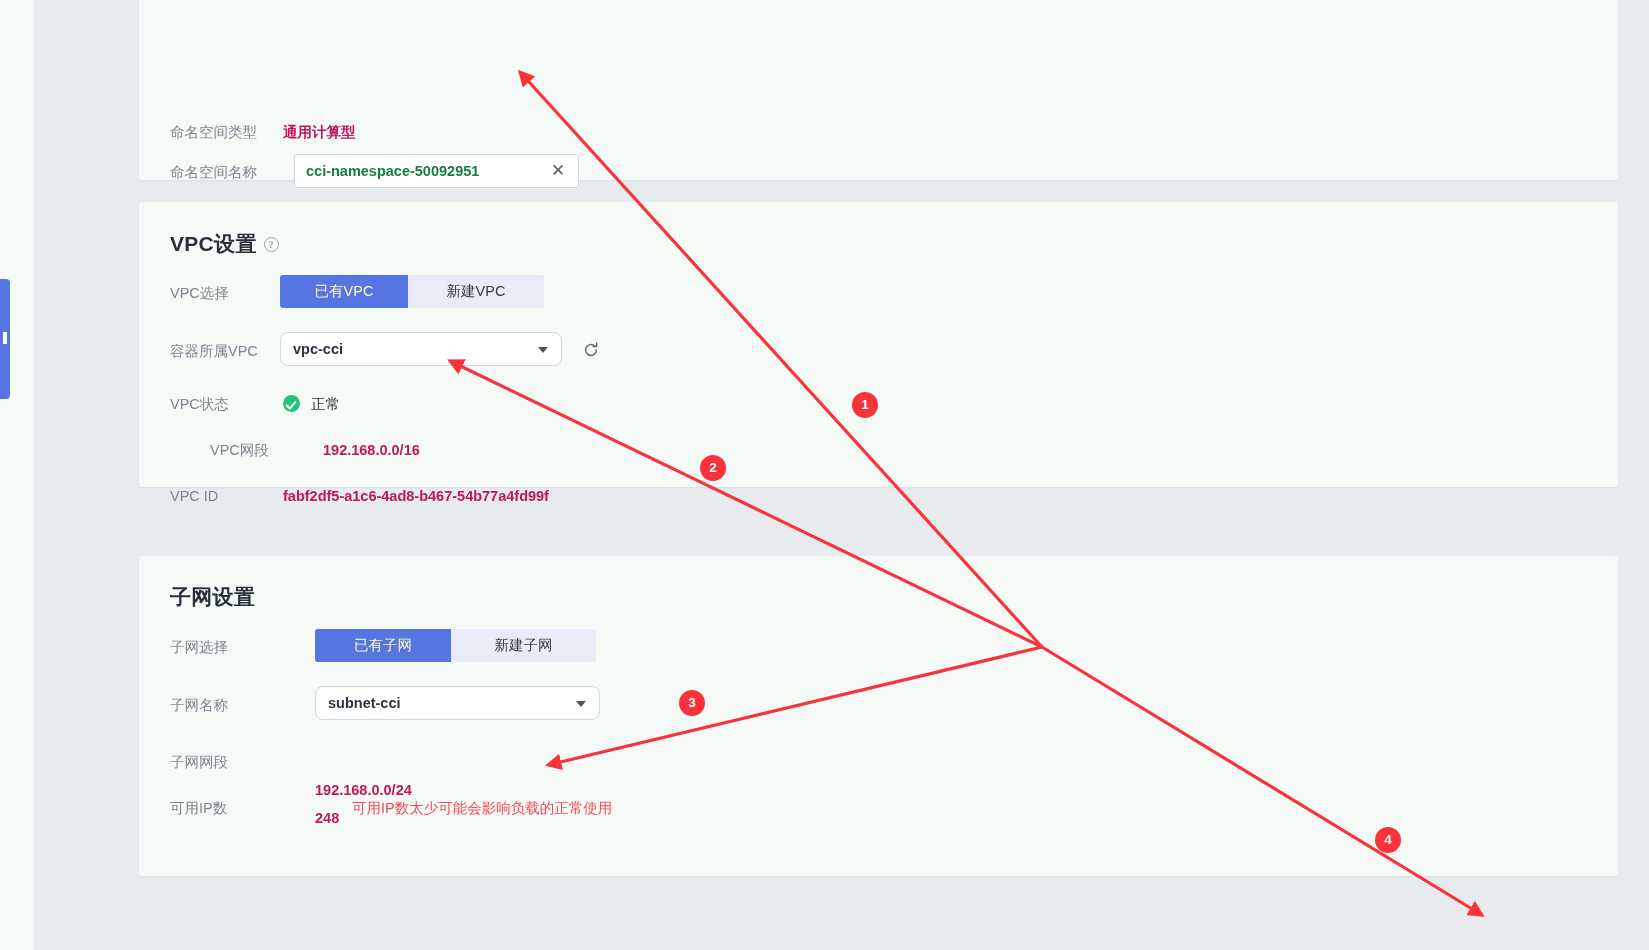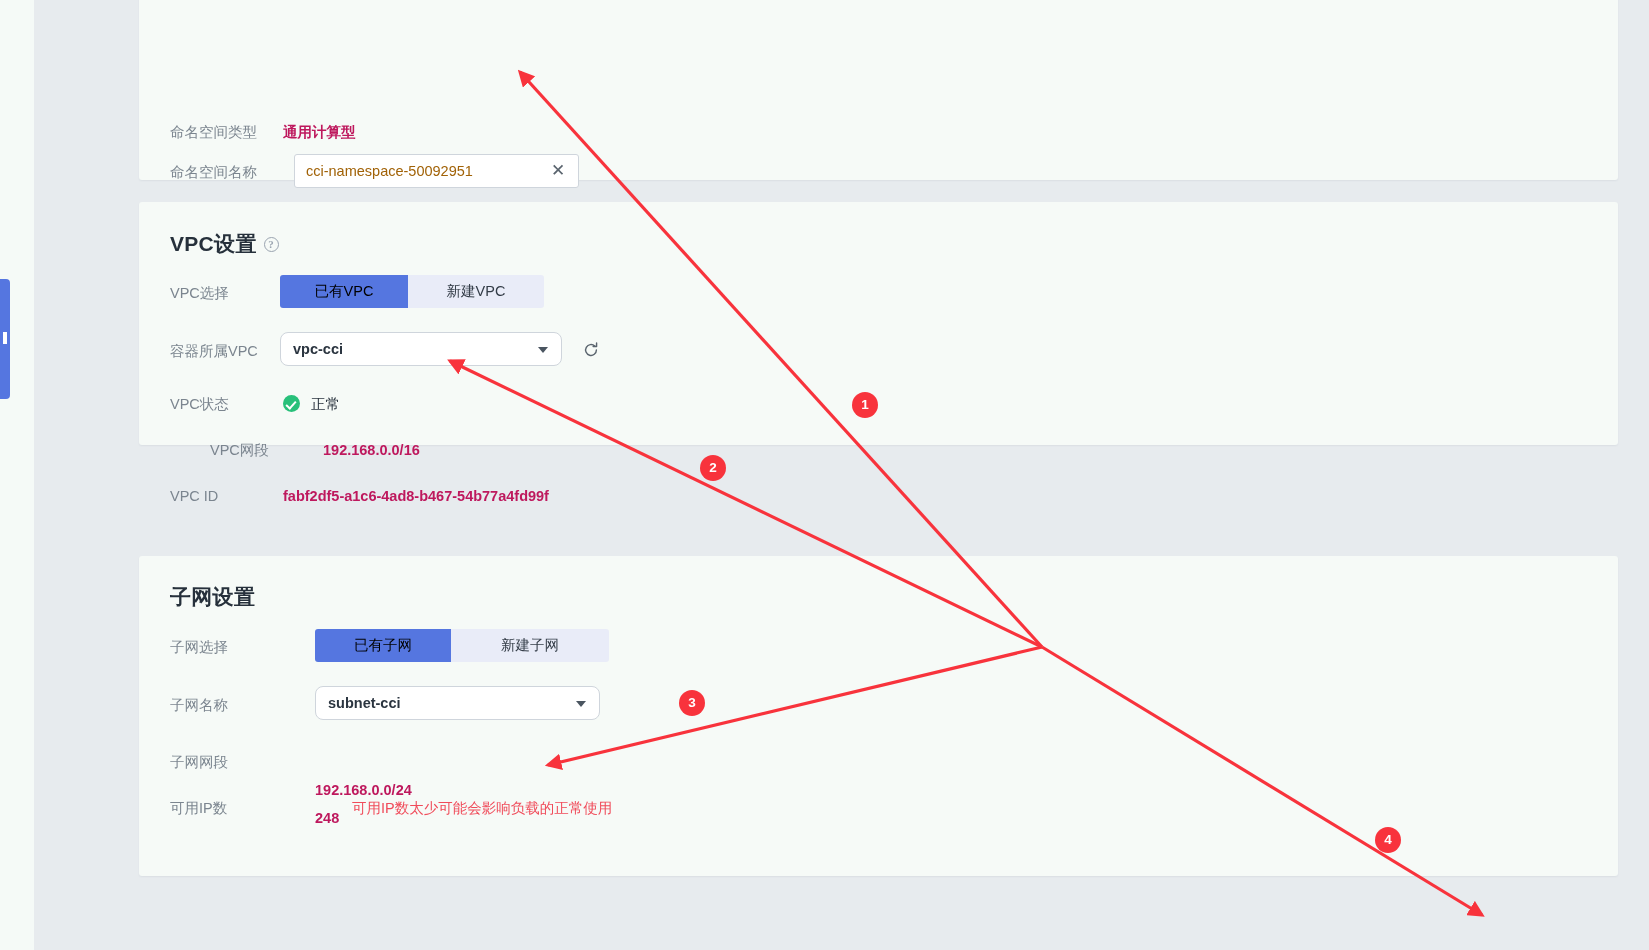--- a/index.html
+++ b/index.html
@@ -68,21 +68,21 @@
   .card {
     position: absolute;
     left: 0;
     width: 1479px;
     background: #f6faf7;
     border-radius: 3px;
     box-shadow: 0 1px 2px rgba(20,40,60,.06);
   }
 
   #card-namespace { top: -190px; height: 370px; }
-  #card-vpc       { top: 202px;  height: 243px; }
+  #card-vpc       { top: 202px;  height: 285px; }
   #card-subnet    { top: 556px;  height: 320px; }
 
   .card-title {
     position: absolute;
     left: 31px;
     font-size: 21px;
     font-weight: 600;
     color: #26303b;
     letter-spacing: .3px;
   }
@@ -140,22 +140,22 @@
     background: #ffffff;
   }
   .text-input-wrap input {
     position: absolute;
     left: 11px; top: 0;
     width: 225px; height: 32px;
     border: 0; outline: 0;
     background: transparent;
     font-family: inherit;
     font-size: 14.5px;
-    font-weight: 400;
-    color: #a16207;
+    font-weight: 700;
+    color: #15803d;
   }
   .clear-icon {
     position: absolute;
     right: 11px;
     top: 7px;
     width: 18px; height: 18px;
     cursor: pointer;
     color: #5a646e;
     font-size: 17px;
     line-height: 17px;
@@ -197,21 +197,21 @@
     line-height: 33px;
     text-align: center;
     font-size: 14.5px;
     cursor: pointer;
     background: #e9ecf8;
     color: #333c47;
     user-select: none;
   }
   .segmented .seg.active {
     background: #5576e0;
-    color: #000000;
+    color: #fef9c3;
   }
 
   
   .select {
     position: absolute;
     top: -4px;
     height: 34px;
     border: 1px solid #cfd5dc;
     border-radius: 8px;
     background: #ffffff;
@@ -414,21 +414,21 @@
     <section class="card" id="card-subnet">
 
       <div class="card-title" style="top:27px;">
         <span>子网设置</span>
       </div>
 
       <div class="row" style="top:76px;">
         <span class="row-label">子网选择</span>
         <div class="segmented" style="left:176px;">
           <div class="seg active" style="width:136px;">已有子网</div>
-          <div class="seg" style="width:158px;">新建子网</div>
+          <div class="seg" style="width:145px;">新建子网</div>
         </div>
       </div>
 
       <div class="row" style="top:134px;">
         <span class="row-label">子网名称</span>
         <div class="select" style="left:176px;width:285px;padding-left:40px;">
           <span class="sel-text">subnet-cci</span>
           <span class="caret-icon"></span>
         </div>
       </div>

